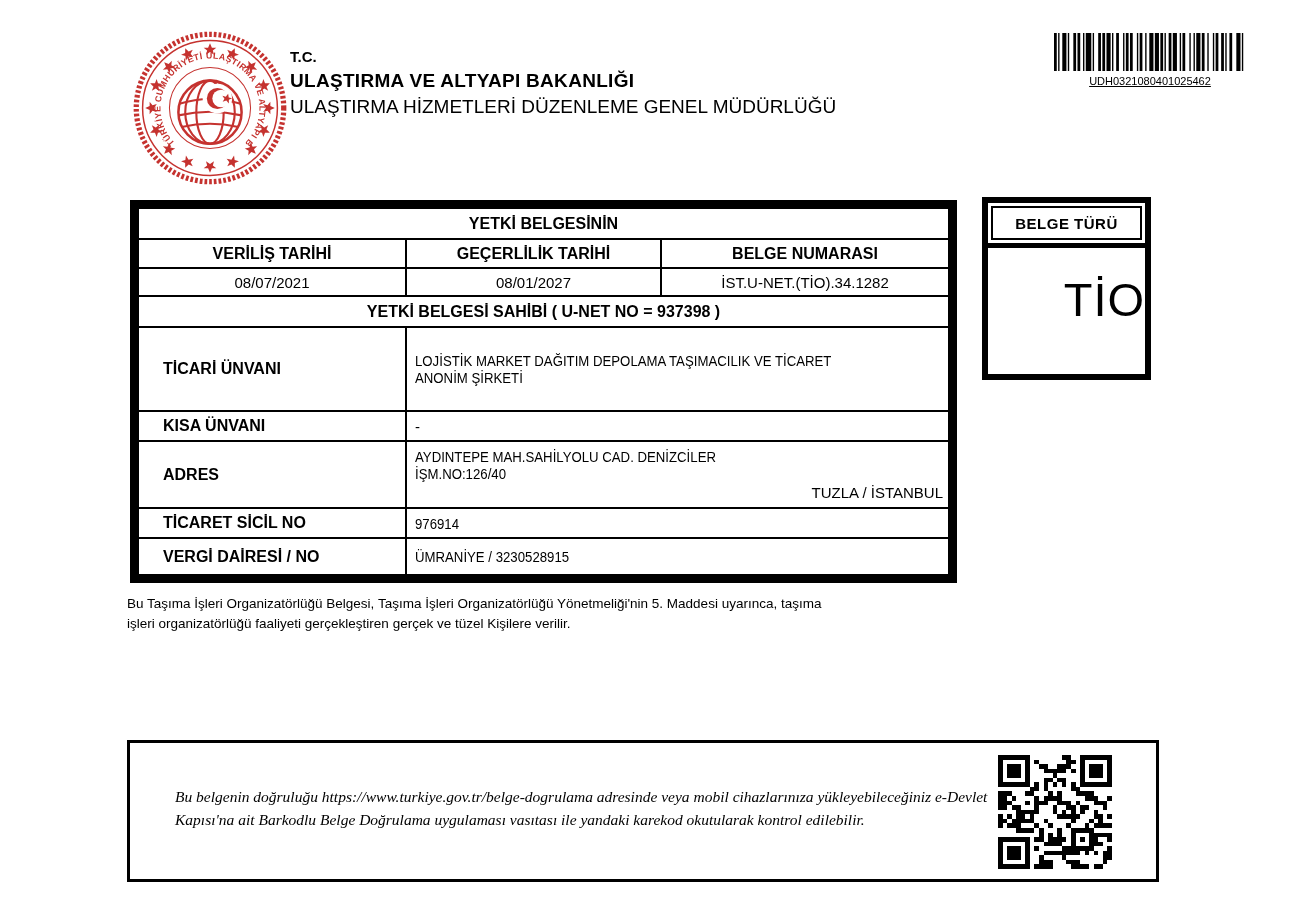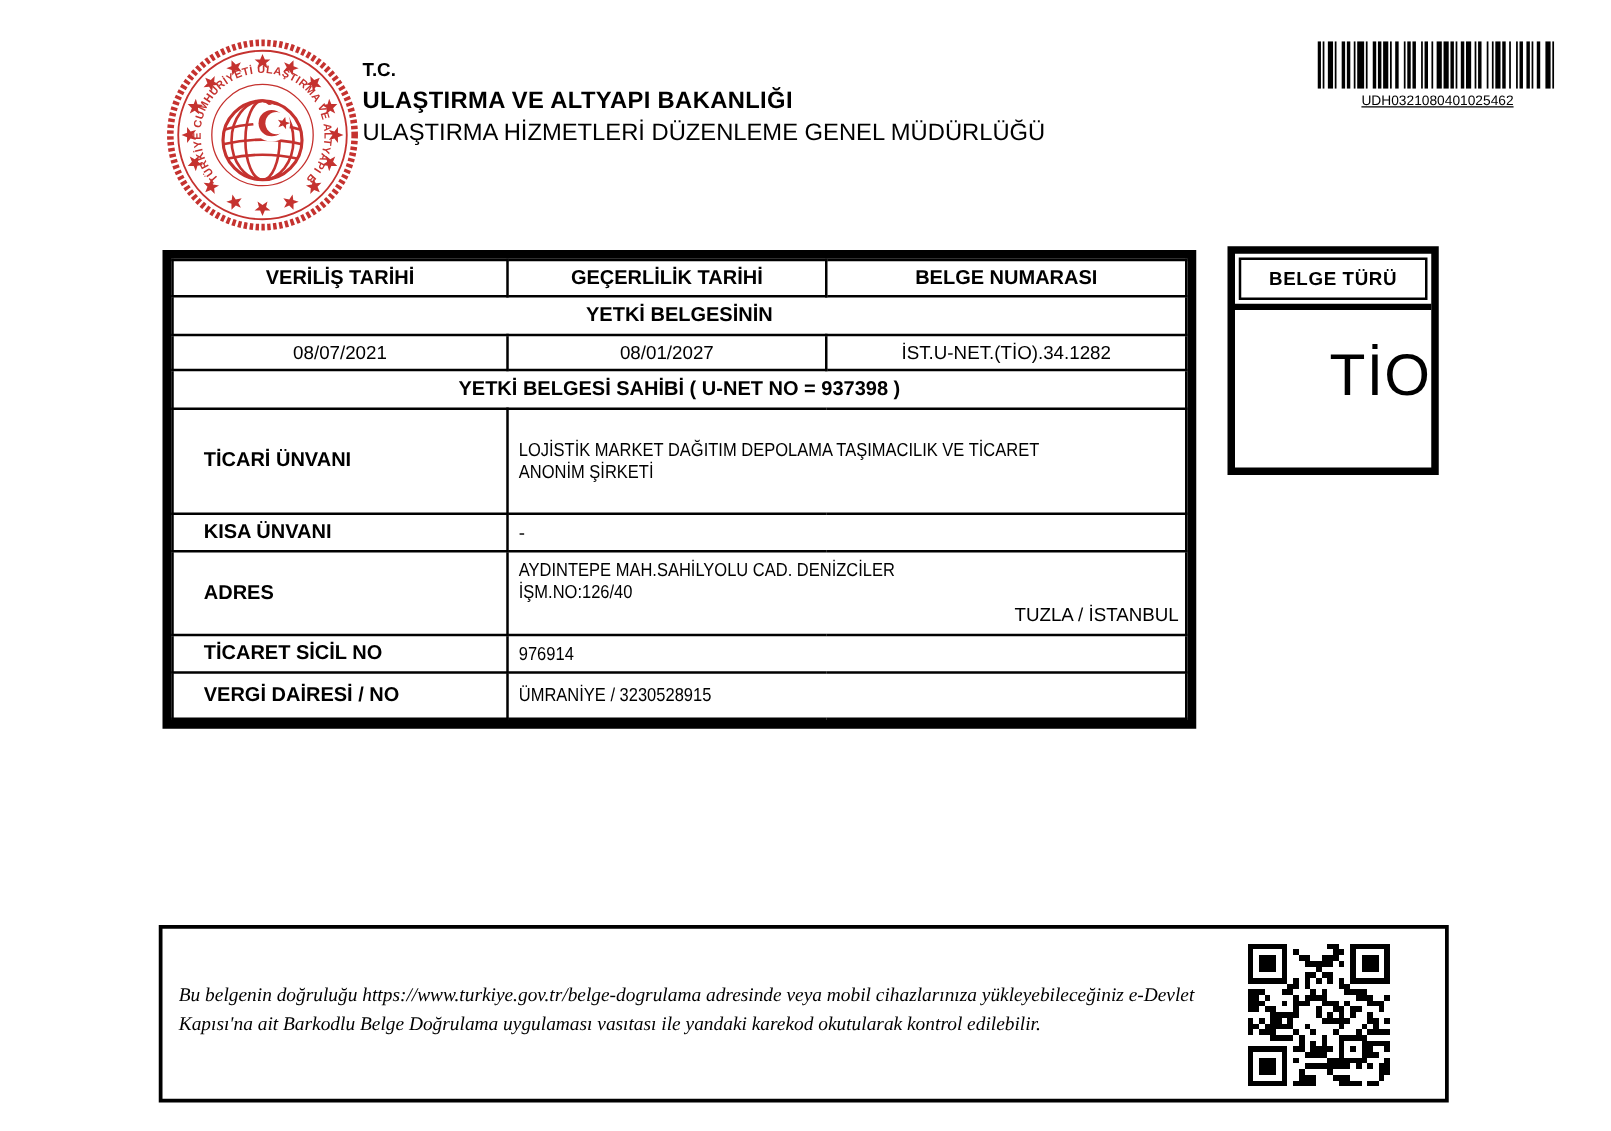--- a/index.html
+++ b/index.html
@@ -36,21 +36,21 @@
   .belge-head{margin:3px 3px 3px 3px;border:2px solid #000;text-align:center;font-weight:bold;font-size:15px;letter-spacing:0.5px;padding:7px 0 6px 0;}
   .belge-divider{height:5px;background:#000;}
   .belge-value{text-align:right;font-size:47px;margin-top:24px;letter-spacing:1px;font-weight:normal;}
 
   
   .note{position:absolute;left:127px;top:594px;width:850px;font-size:13.5px;line-height:20px;}
 
   
   .verify-box{position:absolute;left:127px;top:740px;width:1032px;height:142px;border:3px solid #000;box-sizing:border-box;background:#fff;}
   .verify-text{position:absolute;left:13px;top:42px;width:860px;font-family:"Liberation Serif",serif;font-style:italic;font-size:15.5px;line-height:23px;}
-  .verify-text div{white-space:nowrap;}
+  .verify-text div{white-space:nowrap;margin-left:32px;}
   .qr{position:absolute;left:868px;top:12px;width:114px;height:114px;}
 </style>
 </head>
 <body>
 
 <div id="page">
 
   <div class="logo">
     <svg width="158" height="158" viewBox="0 0 150 150">
       <defs>
@@ -156,26 +156,26 @@
 
   <div class="main-table-wrap">
     <table class="cert">
       <colgroup>
           <col style="width:268px">
           <col style="width:255px">
           <col>
         </colgroup>
       <tbody>
           <tr>
+        <td colspan="3" class="t-title">YETKİ BELGESİNİN</td>
+      </tr>
+      <tr>
         <td class="t-colhead">VERİLİŞ TARİHİ</td>
         <td class="t-colhead">GEÇERLİLİK TARİHİ</td>
         <td class="t-colhead">BELGE NUMARASI</td>
-      </tr>
-      <tr>
-        <td colspan="3" class="t-title">YETKİ BELGESİNİN</td>
       </tr>
       <tr>
         <td class="t-val">08/07/2021</td>
         <td class="t-val">08/01/2027</td>
         <td class="t-val">İST.U-NET.(TİO).34.1282</td>
       </tr>
       <tr>
         <td colspan="3" class="t-title" style="height:29px">YETKİ BELGESİ SAHİBİ ( U-NET NO = 937398 )</td>
       </tr>
       <tr style="height:84px">
@@ -212,20 +212,24 @@
     </tbody>
       </table>
   </div>
 
   <div class="belge-box">
     <div class="belge-head">BELGE TÜRÜ</div>
     <div class="belge-divider"></div>
     <div class="belge-value">TİO</div>
   </div>
 
+  <div class="note">
+    <div>Bu Taşıma İşleri Organizatörlüğü Belgesi, Taşıma İşleri Organizatörlüğü Yönetmeliği'nin 5. Maddesi uyarınca, taşıma</div>
+    <div>işleri organizatörlüğü faaliyeti gerçekleştiren gerçek ve tüzel Kişilere verilir.</div>
+  </div>
 
   <div class="verify-box">
     <div class="verify-text">
       <div>Bu belgenin doğruluğu https://www.turkiye.gov.tr/belge-dogrulama adresinde veya mobil cihazlarınıza yükleyebileceğiniz e-Devlet</div>
       <div>Kapısı'na ait Barkodlu Belge Doğrulama uygulaması vasıtası ile yandaki karekod okutularak kontrol edilebilir.</div>
     </div>
     <svg id="qr" class="qr" viewBox="0 0 25 25" shape-rendering="crispEdges">
         <rect x="0" y="0" width="1" height="1" fill="#000"></rect>
         <rect x="1" y="0" width="1" height="1" fill="#000"></rect>
         <rect x="2" y="0" width="1" height="1" fill="#000"></rect>

